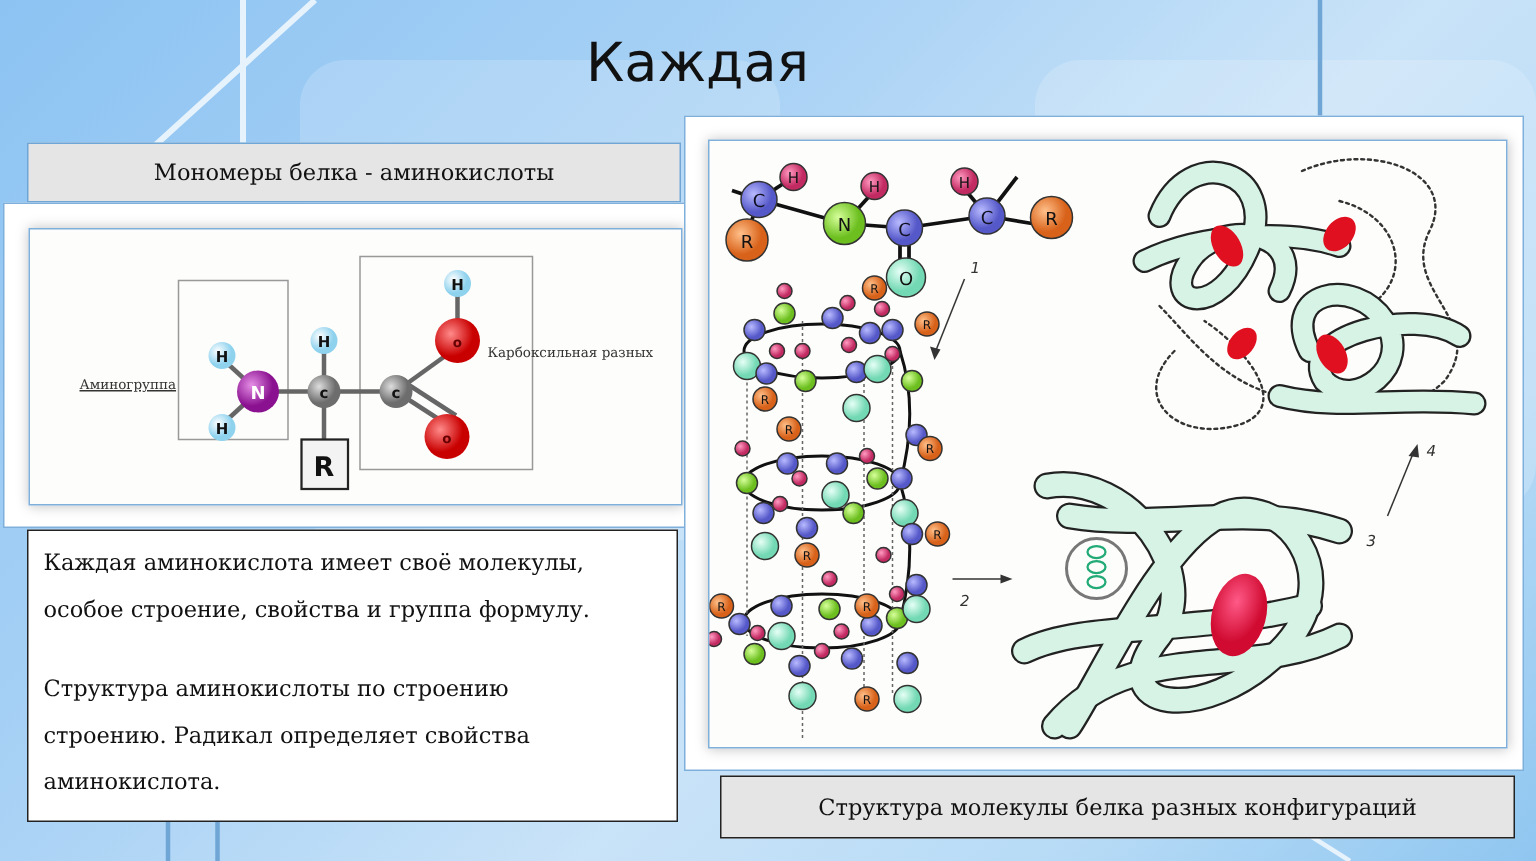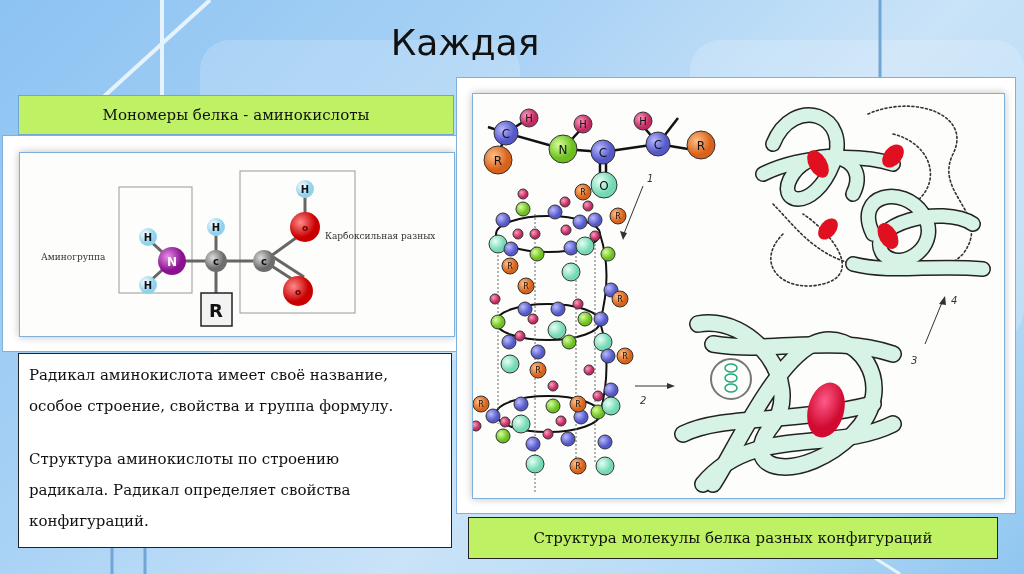--- a/index.html
+++ b/index.html
@@ -7,21 +7,21 @@
     width:1024px; height:574px; position:relative; overflow:hidden;
     font-family: "DejaVu Serif", serif;
     background: linear-gradient(135deg, #8cc3f2 0%, #a9d2f5 35%, #c9e3f8 60%, #b7dbf6 80%, #8fc6f0 100%);
   }
   .deco { position:absolute; pointer-events:none; }
   .title {
     position:absolute; left:360px; top:22px; width:210px; text-align:center;
     font-family:"DejaVu Sans", sans-serif; font-size:36px; color:#111;
   }
   .cap-box {
-    position:absolute; background:#bef264; border:1px solid #6fa6d6;
+    position:absolute; background:#e5e5e5; border:1px solid #6fa6d6;
     display:flex; align-items:center; justify-content:center;
     font-family:"DejaVu Serif", serif; color:#111;
   }
   .frame {
     position:absolute; background:#fff; border:1px solid #7fb0dc;
   }
   .inner {
     position:absolute; background:#fdfdfb; border:1px solid #7fb0dc;
     box-shadow: 0 0 8px rgba(0,0,0,0.25);
   }
@@ -127,32 +127,32 @@
         </g>
       <g>
           <circle cx="278" cy="138" r="15" fill="url(#gO)"></circle>
           <text x="278" y="142" font-size="9" font-weight="bold" text-anchor="middle" fill="#600">o</text>
         </g>
       <g>
         <rect x="181" y="140" width="31" height="33" fill="#f3f3f3" stroke="#222" stroke-width="1.5"></rect>
         <text x="196" y="164" font-size="18" font-weight="bold" text-anchor="middle" fill="#111">R</text>
       </g>
     </svg>
-    <span class="label" style="left:21px;top:99px;">Аминогруппа</span>
+    <span class="label" style="left:33px;top:99px;text-decoration:underline;">Аминогруппа</span>
     <span class="label" style="left:305px;top:78px;">Карбоксильная разных</span>
   </div>
 </div>
 
 <div class="text-box" style="left:18px;top:353px;width:434px;height:195px;">
-  <p>Радикал аминокислота имеет своё название,</p>
+  <p>Каждая аминокислота имеет своё молекулы,</p>
   <p>особое строение, свойства и группа формулу.</p>
   <div class="gap"></div>
   <p>Структура аминокислоты по строению</p>
-  <p>радикала. Радикал определяет свойства</p>
-  <p>конфигураций.</p>
+  <p>строению. Радикал определяет свойства</p>
+  <p>аминокислота.</p>
 </div>
 
 <div class="frame" style="left:456px;top:77px;width:558px;height:435px;">
   <div class="inner" style="left:15px;top:15px;width:531px;height:404px;">
     <svg width="531" height="404">
       <defs>
         <radialGradient id="pC" cx="35%" cy="35%">
             <stop offset="0" stop-color="#b8baff"></stop>
             <stop offset="1" stop-color="#5558c8"></stop>
           </radialGradient>
@@ -389,15 +389,15 @@
       <g>
         <ellipse cx="345" cy="70" rx="9" ry="15" fill="#e01020" transform="rotate(-30 345 70)"></ellipse>
         <ellipse cx="420" cy="62" rx="9" ry="13" fill="#e01020" transform="rotate(40 420 62)"></ellipse>
         <ellipse cx="355" cy="135" rx="8" ry="12" fill="#e01020" transform="rotate(40 355 135)"></ellipse>
         <ellipse cx="415" cy="142" rx="9" ry="14" fill="#e01020" transform="rotate(-30 415 142)"></ellipse>
       </g>
     </svg>
   </div>
 </div>
 
-<div class="cap-box" style="left:468px;top:517px;width:528px;height:40px;font-size:15px;border:1.5px solid #222;">
+<div class="cap-box" style="left:480px;top:517px;width:528px;height:40px;font-size:15px;border:1.5px solid #222;">
   <span>Структура молекулы белка разных конфигураций</span>
 </div>
 
 </body></html>

